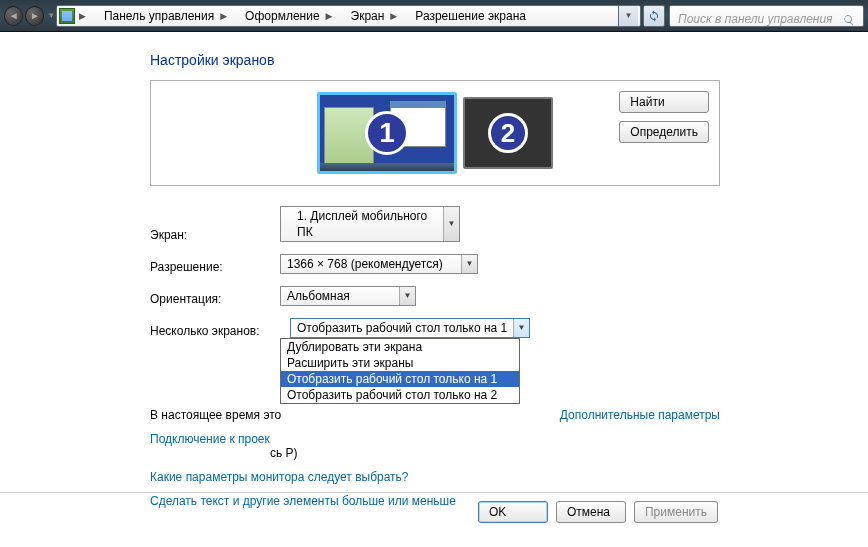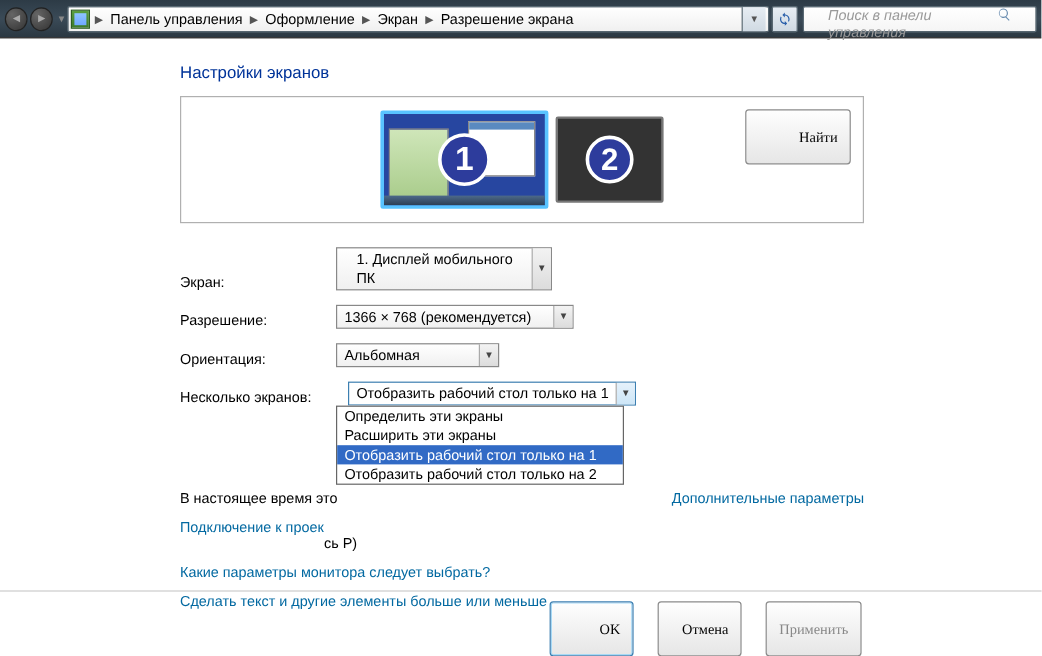--- a/index.html
+++ b/index.html
@@ -80,20 +80,21 @@
     flex: 1;
     height: 100%;
     overflow: hidden;
   }
   .crumb {
     display: flex;
     align-items: center;
     height: 100%;
     padding: 0 4px;
     white-space: nowrap;
+    margin-left: 12px;
   }
   .crumb-sep {
     color: #555;
     padding: 0 2px;
     font-size: 9px;
   }
   .path-refresh {
     width: 20px;
     height: 22px;
     border-left: 1px solid #5a6a74;
@@ -117,22 +118,22 @@
   }
   .refresh-btn svg { width: 12px; height: 12px; fill: #2a5faa; }
   .search-box {
     width: 195px;
     height: 22px;
     margin-left: 4px;
     background: linear-gradient(to bottom, #fff, #f5f5f5);
     border: 1px solid #5a6a74;
     border-radius: 2px;
     display: flex;
-    align-items: flex-start;
-    padding: 0 20px;
+    align-items: flex-end;
+    padding: 0 8px;
     color: #999;
     font-style: italic;
   }
   .search-box span.placeholder { flex: 1; }
   .search-box .mag { width:12px; height:12px; }
 
   
   .content {
     padding: 20px 0 0 150px;
     position: relative;
@@ -221,27 +222,26 @@
   .side-btns {
     position: absolute;
     right: 10px;
     top: 10px;
     display: flex;
     flex-direction: column;
     gap: 8px;
   }
   .btn {
     min-width: 88px;
-    padding: 14px 10px;
+    padding: 2px 10px;
     background: linear-gradient(to bottom, #fefefe, #e6e6e6);
     border: 1px solid #8a8a8a;
     border-radius: 3px;
-    text-align: right;
+    text-align: left;
     line-height: 16px;
-    font-family: Liberation Serif, serif;
   }
   .btn.primary {
     border: 1px solid #3c7fb1;
     box-shadow: inset 0 0 0 1px #a7d9f5;
   }
   .btn.disabled { color: #888; }
 
   .form-rows { width: 570px; }
   .row {
     display: flex;
@@ -312,21 +312,21 @@
 
   .footer {
     position: absolute;
     top: 492px;
     left: 0;
     right: 0;
     border-top: 1px solid #ccc;
     padding: 8px 150px 0 0;
     display: flex;
     justify-content: flex-end;
-    gap: 20px;
+    gap: 8px;
   }
 </style>
 </head>
 <body>
 
 <div class="addrbar">
   <div class="nav-arrows">
     <div class="nav-circle">◄</div>
     <div class="nav-circle">►</div>
     <div class="nav-dd">▼</div>
@@ -366,20 +366,21 @@
       <div class="desk"></div>
       <div class="win"></div>
       <div class="taskbar"></div>
       <div class="mon-num">1</div>
     </div>
     <div class="monitor monitor2">
       <div class="mon-num">2</div>
     </div>
     <div class="side-btns">
       <div class="btn">Найти</div>
+      <div class="btn">Определить</div>
     </div>
   </div>
 
   <div class="form-rows">
     <div class="row">
       <label>Экран:</label>
       <div id="combo-screen" class="combo">
         <span>1. Дисплей мобильного ПК</span>
         <span class="arrow">▼</span>
       </div>
@@ -398,21 +399,21 @@
         <span class="arrow">▼</span>
       </div>
     </div>
     <div class="row" style="position:relative; margin-bottom:4px;gap:10px;">
       <label>Несколько экранов:</label>
       <div id="combo-multi" class="combo open">
         <span>Отобразить рабочий стол только на 1</span>
         <span class="arrow">▼</span>
       </div>
       <div class="dropdown-list" id="multi-dd" style="left:130px; top:20px;">
-          <div class="item">Определить эти экраны</div>
+          <div class="item">Дублировать эти экрана</div>
           <div class="item">Расширить эти экраны</div>
           <div class="item sel">Отобразить рабочий стол только на 1</div>
           <div class="item">Отобразить рабочий стол только на 2</div>
         </div>
     </div>
 
     <div class="after-text" style="margin-top:70px;">
       <span class="linklike right-link">Дополнительные параметры</span>
       <span>В настоящее время это</span>
     </div>

